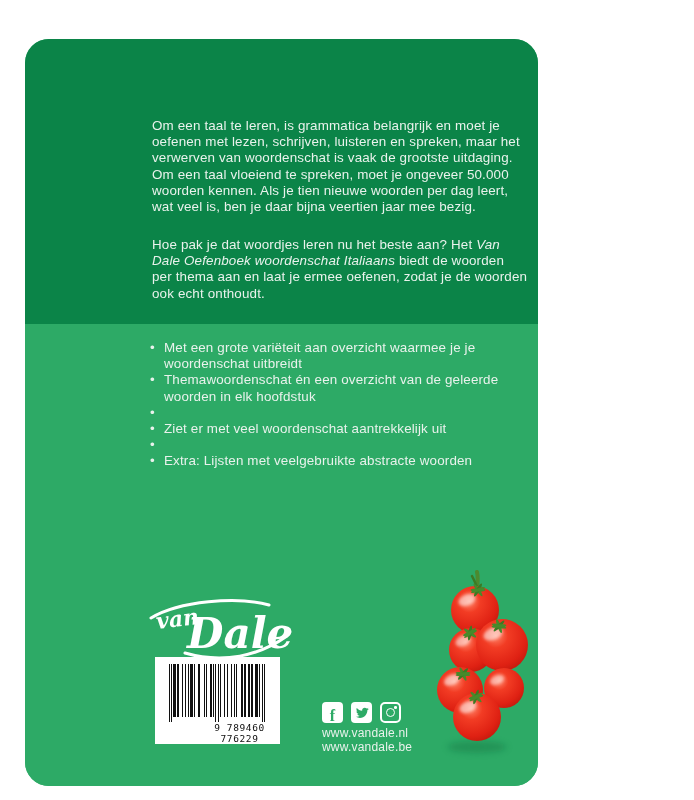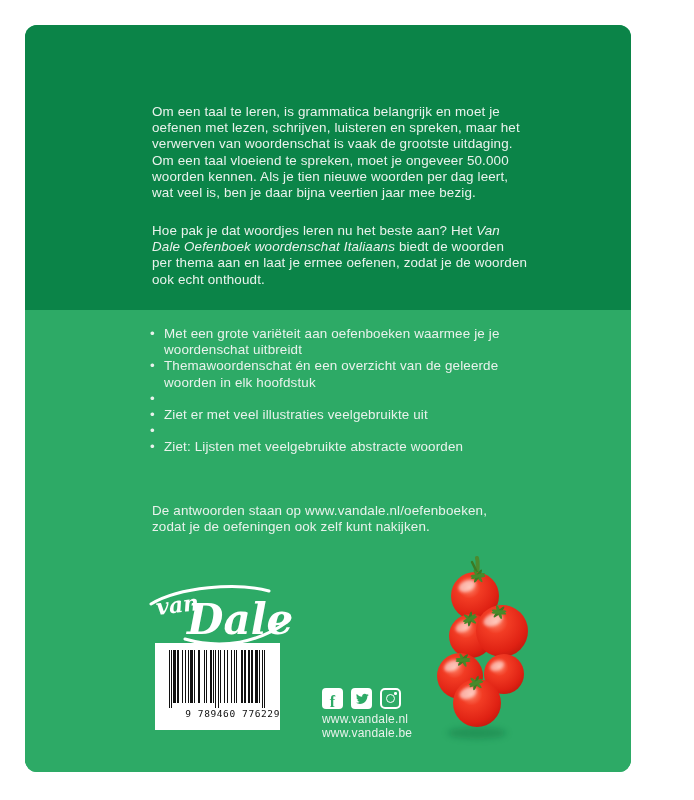--- a/index.html
+++ b/index.html
@@ -1,22 +1,22 @@
 <!DOCTYPE html>
 <html><head>
 <meta charset="utf-8">
 <style>
   html,body{margin:0;padding:0;}
   body{
     width:694px;height:800px;background:#ffffff;position:relative;
     font-family:"Liberation Sans", sans-serif;overflow:hidden;
   }
   .book{
-    position:absolute;left:25px;top:25px;width:606px;height:747px;
-    border-radius:12px;overflow:hidden;background:#2daa66;
+    position:absolute;left:25px;top:39px;width:513px;height:747px;
+    border-radius:24px;overflow:hidden;background:#2daa66;
   }
   .top-section{position:absolute;left:0;top:0;width:643px;height:285px;background:#0b8448;}
   .bottom-section{position:absolute;left:0;top:285px;width:643px;height:462px;background:#2daa66;}
   .para{
     position:absolute;margin:0;color:#e9f2ec;font-size:13.4px;line-height:16.2px;
     letter-spacing:.15px;white-space:pre-line;
   }
   .p1{left:127px;top:79px;width:480px;}
   .p2{left:127px;top:198px;width:480px;}
   .it{font-style:italic;}
@@ -28,22 +28,22 @@
   .features .dot{width:14px;flex:0 0 14px;}
   .features .ftext{white-space:pre-line;}
   .answers{left:127px;top:193px;width:480px;}
   .logo{position:absolute;left:120px;top:272px;width:152px;height:64px;}
   .barcode{
     position:absolute;left:130px;top:333px;width:125px;height:87px;
     background:#ffffff;
   }
   .barcode svg{display:block;margin:7px 0 0 14px;}
   .isbn{
-    text-align:right;font-family:"DejaVu Sans Mono", monospace;font-size:9.5px;
-    color:#101010;letter-spacing:.6px;margin-top:0px;
+    text-align:center;font-family:"DejaVu Sans Mono", monospace;font-size:9.5px;
+    color:#101010;letter-spacing:.6px;margin-top:0px;padding-left:44px;
   }
   .social{position:absolute;left:297px;top:378px;display:flex;gap:8px;}
   .sicon{width:21px;height:21px;border-radius:4px;box-sizing:border-box;position:relative;}
   .fb{background:#ffffff;display:flex;align-items:flex-end;justify-content:center;}
   .fb span{color:#2daa66;font-weight:bold;font-size:16px;line-height:1;margin-bottom:-1px;font-family:"Liberation Serif", serif;}
   .tw{background:#ffffff;display:flex;align-items:center;justify-content:center;}
   .ig{border:2px solid #ffffff;border-radius:5px;background:transparent;}
   .ig-lens{
     position:absolute;left:4px;top:4px;width:9px;height:9px;border:1.6px solid #ffffff;
     border-radius:50%;box-sizing:border-box;
@@ -72,46 +72,44 @@
 Dale Oefenboek woordenschat Italiaans</span><span> biedt de woorden
 per thema aan en laat je ermee oefenen, zodat je de woorden
 ook echt onthoudt.</span></p>
     </div>
 
     <div class="bottom-section">
 
       <ul class="features">
           <li>
             <span class="dot">•</span>
-            <span class="ftext">Met een grote variëteit aan oefenboeken waarmee je je
+            <span class="ftext">Met een grote variëteit aan overzicht waarmee je je
 woordenschat uitbreidt</span>
           </li>
           <li>
             <span class="dot">•</span>
             <span class="ftext">Themawoordenschat én een overzicht van de geleerde
 woorden in elk hoofdstuk</span>
           </li>
           <li>
             <span class="dot">•</span>
           </li>
           <li>
             <span class="dot">•</span>
-            <span class="ftext">Ziet er met veel illustraties veelgebruikte uit</span>
-          </li>
-          <li>
-            <span class="dot">•</span>
-          </li>
-          <li>
-            <span class="dot">•</span>
-            <span class="ftext">Ziet: Lijsten met veelgebruikte abstracte woorden</span>
+            <span class="ftext">Ziet er met veel woordenschat aantrekkelijk uit</span>
+          </li>
+          <li>
+            <span class="dot">•</span>
+          </li>
+          <li>
+            <span class="dot">•</span>
+            <span class="ftext">Extra: Lijsten met veelgebruikte abstracte woorden</span>
           </li>
         </ul>
 
-      <p class="para answers">De antwoorden staan op www.vandale.nl/oefenboeken,
-zodat je de oefeningen ook zelf kunt nakijken.</p>
 
       <div class="logo">
         <svg viewBox="0 0 152 64" width="152" height="64">
           <path d="M6,22 C 34,5 92,0 124,9" stroke="#ffffff" stroke-width="3" fill="none" stroke-linecap="round"></path>
           <path d="M40,57 C 78,68 114,60 142,40" stroke="#ffffff" stroke-width="3" fill="none" stroke-linecap="round"></path>
           <text x="12" y="33" fill="#ffffff" font-family="DejaVu Serif, serif" font-style="italic" font-weight="bold" font-size="22" transform="rotate(-7 12 33)">van</text>
           <text x="42" y="52" fill="#ffffff" font-family="DejaVu Serif, serif" font-style="italic" font-weight="bold" font-size="42">Dale</text>
         </svg>
       </div>
 

